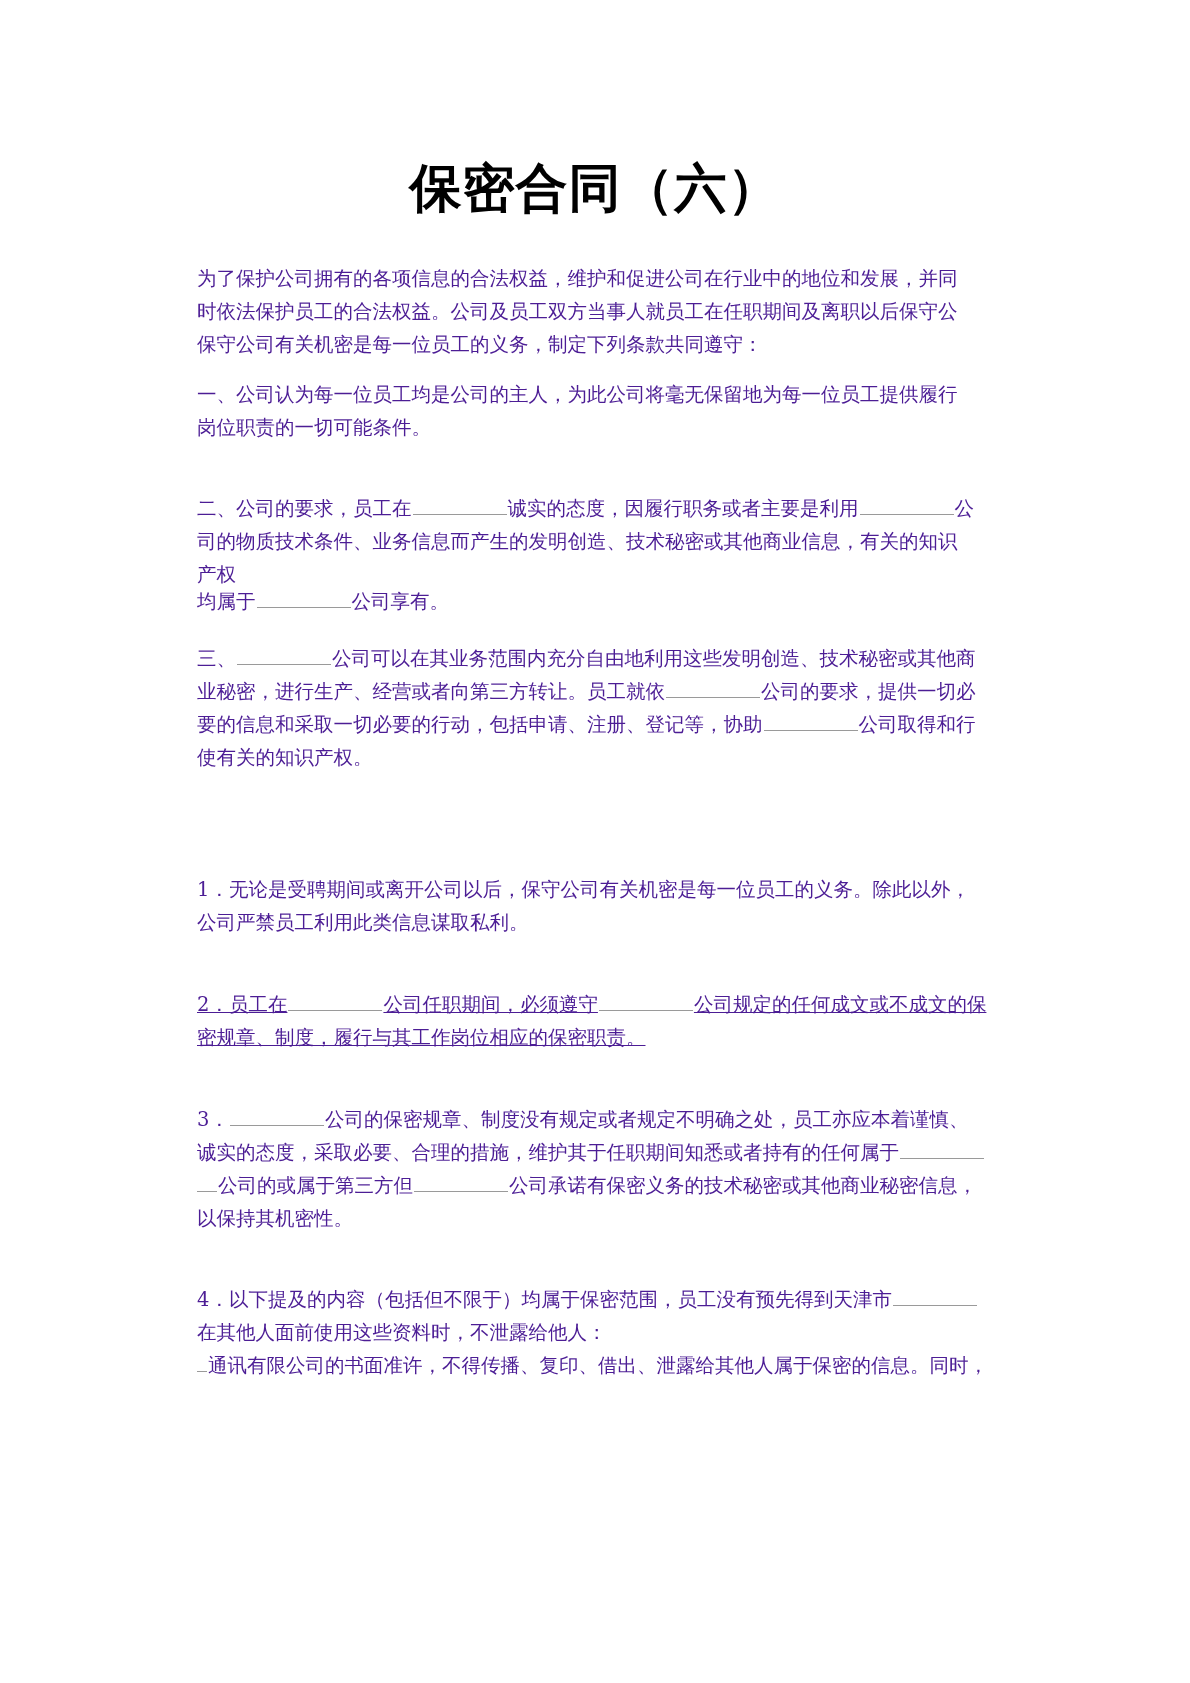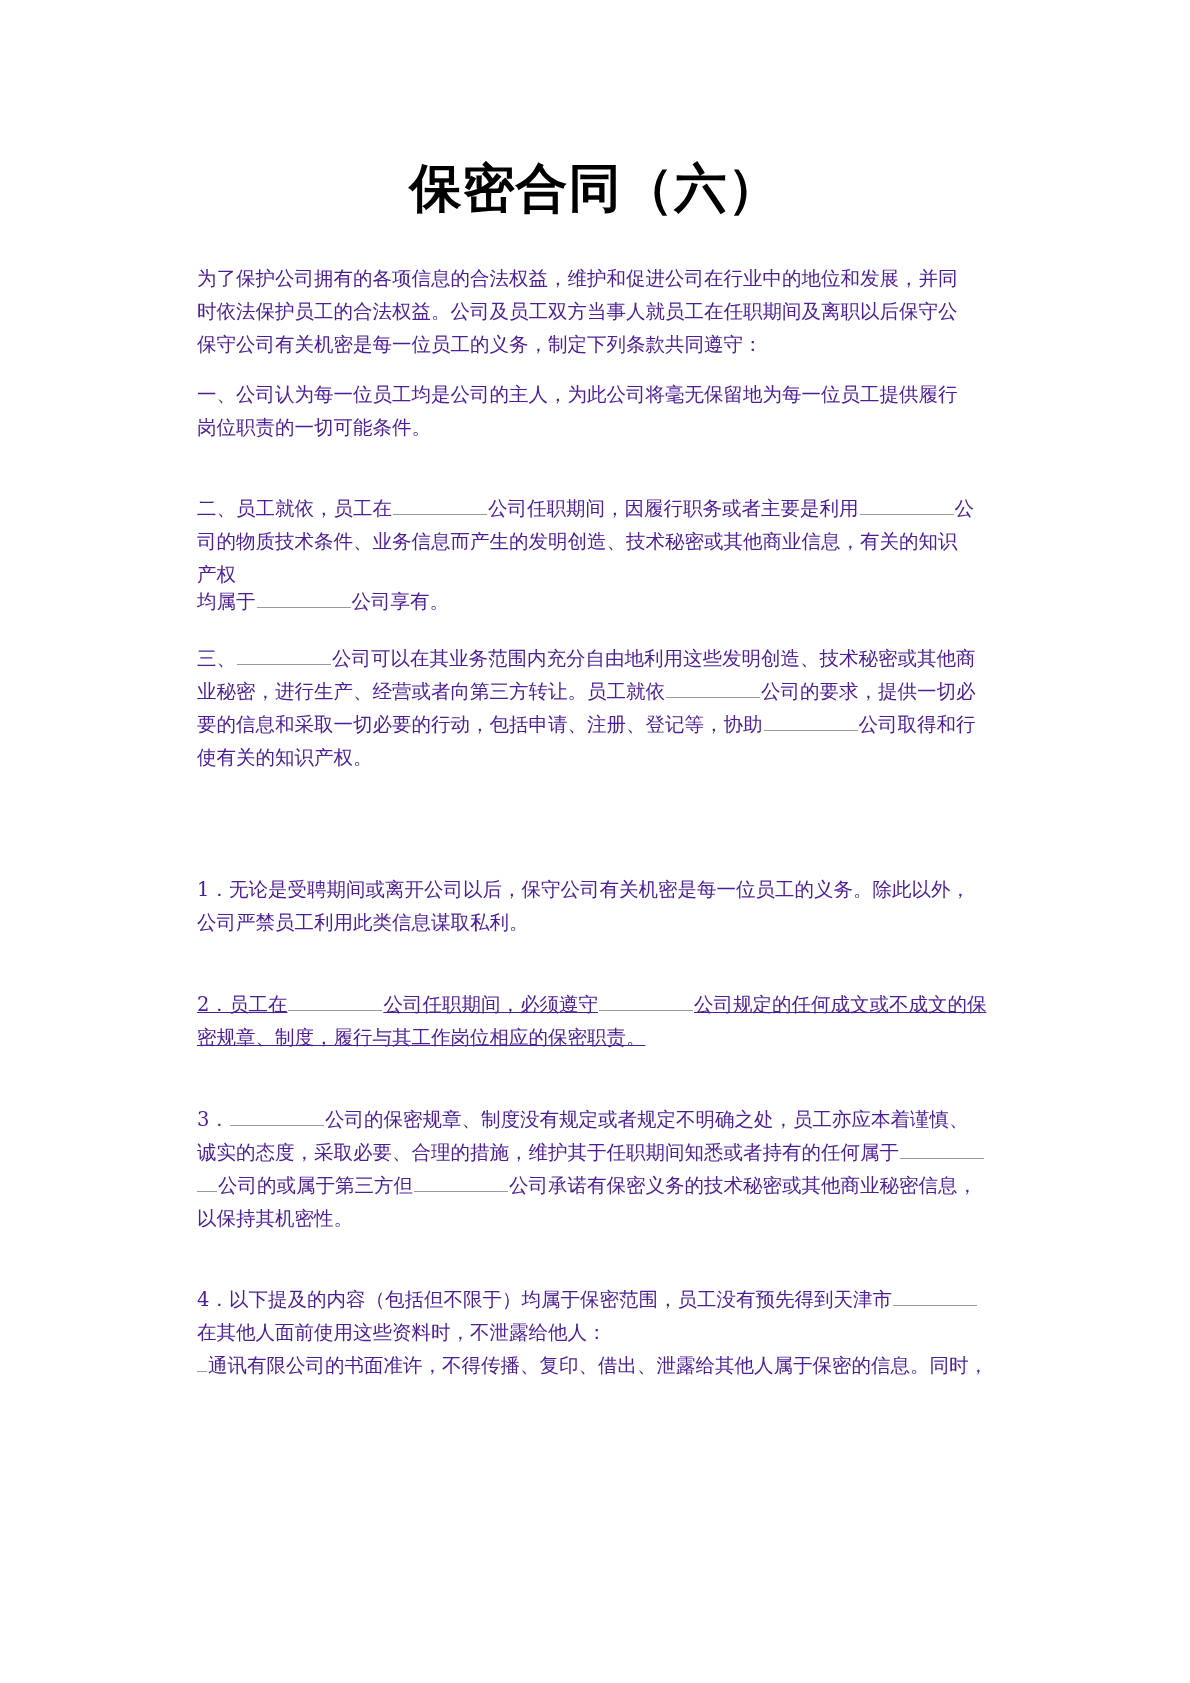--- a/index.html
+++ b/index.html
@@ -72,21 +72,21 @@
     <span class="line">保守公司有关机密是每一位员工的义务，制定下列条款共同遵守：</span>
   </div>
 
   <div class="para" style="top:378px;">
     <span class="line">一、公司认为每一位员工均是公司的主人，为此公司将毫无保留地为每一位员工提供履行</span>
     <span class="line">岗位职责的一切可能条件。</span>
   </div>
 
   <div class="para" style="top:492px;">
     <span class="line">
-      <span>二、员工就依，员工在</span><span class="blank w9"></span><span>公司任职期间，因履行职务或者主要是利用</span><span class="blank w9"></span><span>公</span>
+      <span>二、公司的要求，员工在</span><span class="blank w9"></span><span>诚实的态度，因履行职务或者主要是利用</span><span class="blank w9"></span><span>公</span>
     </span>
     <span class="line">司的物质技术条件、业务信息而产生的发明创造、技术秘密或其他商业信息，有关的知识</span>
     <span class="line">产权</span>
   </div>
 
   <div class="para" style="top:585px;">
     <span class="line">
       <span>均属于</span><span class="blank w9"></span><span>公司享有。</span>
     </span>
   </div>

